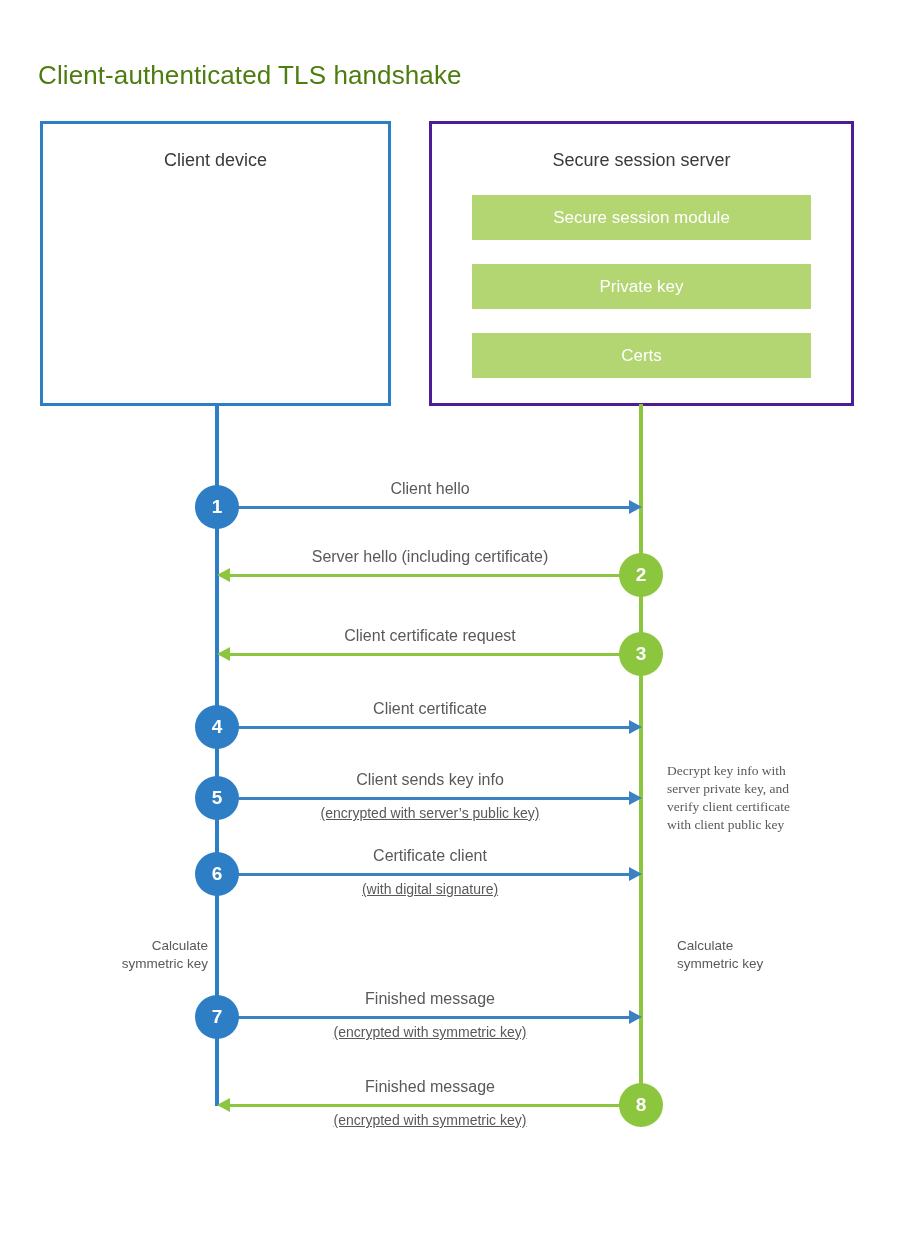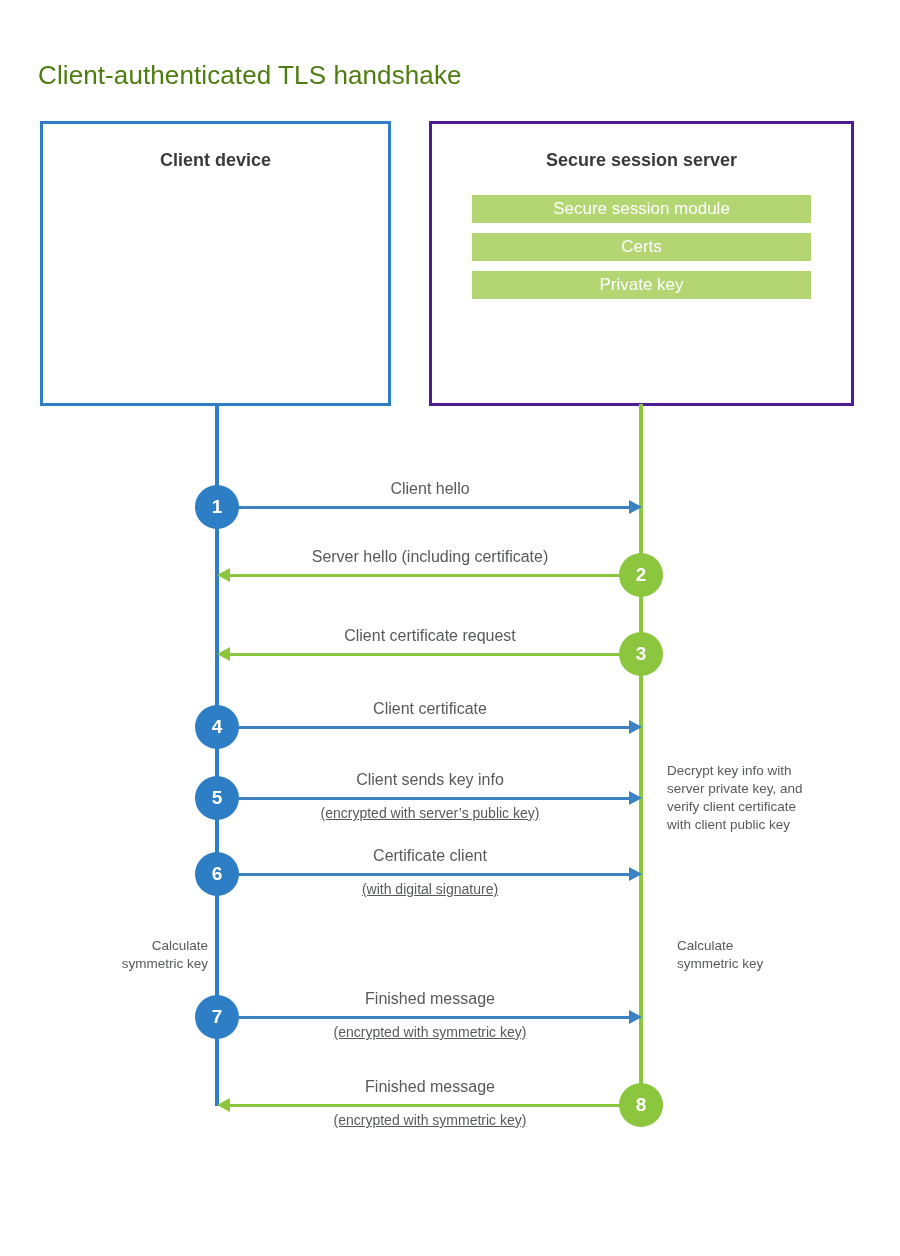--- a/index.html
+++ b/index.html
@@ -49,21 +49,21 @@
     height: 285px;
     border: 3px solid #4c1d95;
   }
   .entity-title {
     position: absolute;
     top: 26px;
     left: 0;
     width: 100%;
     text-align: center;
     font-size: 18px;
-    font-weight: bold;
+    font-weight: normal;
     color: #3a3a3c;
   }
 
   
   #client-app {
     position: absolute;
     left: 35px;
     top: 74px;
     width: 277px;
     height: 180px;
@@ -79,28 +79,28 @@
   }
 
   
   #server-bars {
     position: absolute;
     left: 40px;
     top: 71px;
     width: 339px;
   }
   .server-bar {
-    height: 28px;
+    height: 45px;
     background: #b3d672;
     color: #ffffff;
     font-size: 17px;
     display: flex;
     align-items: center;
     justify-content: center;
-    margin-bottom: 10px;
+    margin-bottom: 24px;
     text-align: center;
   }
 
   
   .lifeline {
     position: absolute;
     width: 4px;
   }
   #client-lifeline {
     left: 215px;
@@ -189,39 +189,39 @@
   .step-badge.server-side { left: 619px; background: #8cc63e; }
 
   
   .side-note {
     position: absolute;
     font-size: 13.5px;
     line-height: 18px;
     color: #58595b;
     white-space: pre-line;
   }
-  #note-decrypt { left: 667px; top: 762px; width: 185px; }
+  #note-decrypt { left: 667px; top: 762px; width: 185px; font-family: Liberation Serif, serif; }
   #note-calc-client { left: 83px; top: 937px; width: 125px; text-align: right; }
   #note-calc-server { left: 677px; top: 937px; width: 160px; text-align: left; }
 </style>
 </head>
 <body>
 
 <div id="page-title">Client-authenticated TLS handshake</div>
 
 <div id="client-box" class="entity-box">
   <div class="entity-title">Client device</div>
 </div>
 
 <div id="server-box" class="entity-box">
   <div class="entity-title">Secure session server</div>
   <div id="server-bars">
     <div class="server-bar">Secure session module</div>
+    <div class="server-bar">Private key</div>
     <div class="server-bar">Certs</div>
-    <div class="server-bar">Private key</div>
   </div>
 </div>
 
 <div id="client-lifeline" class="lifeline"></div>
 <div id="server-lifeline" class="lifeline"></div>
 
 <div id="messages-layer">
     <div class="msg" style="top: 507px;">
       <div class="msg-line to-server"></div>
       <div class="arrow-head right"></div>

